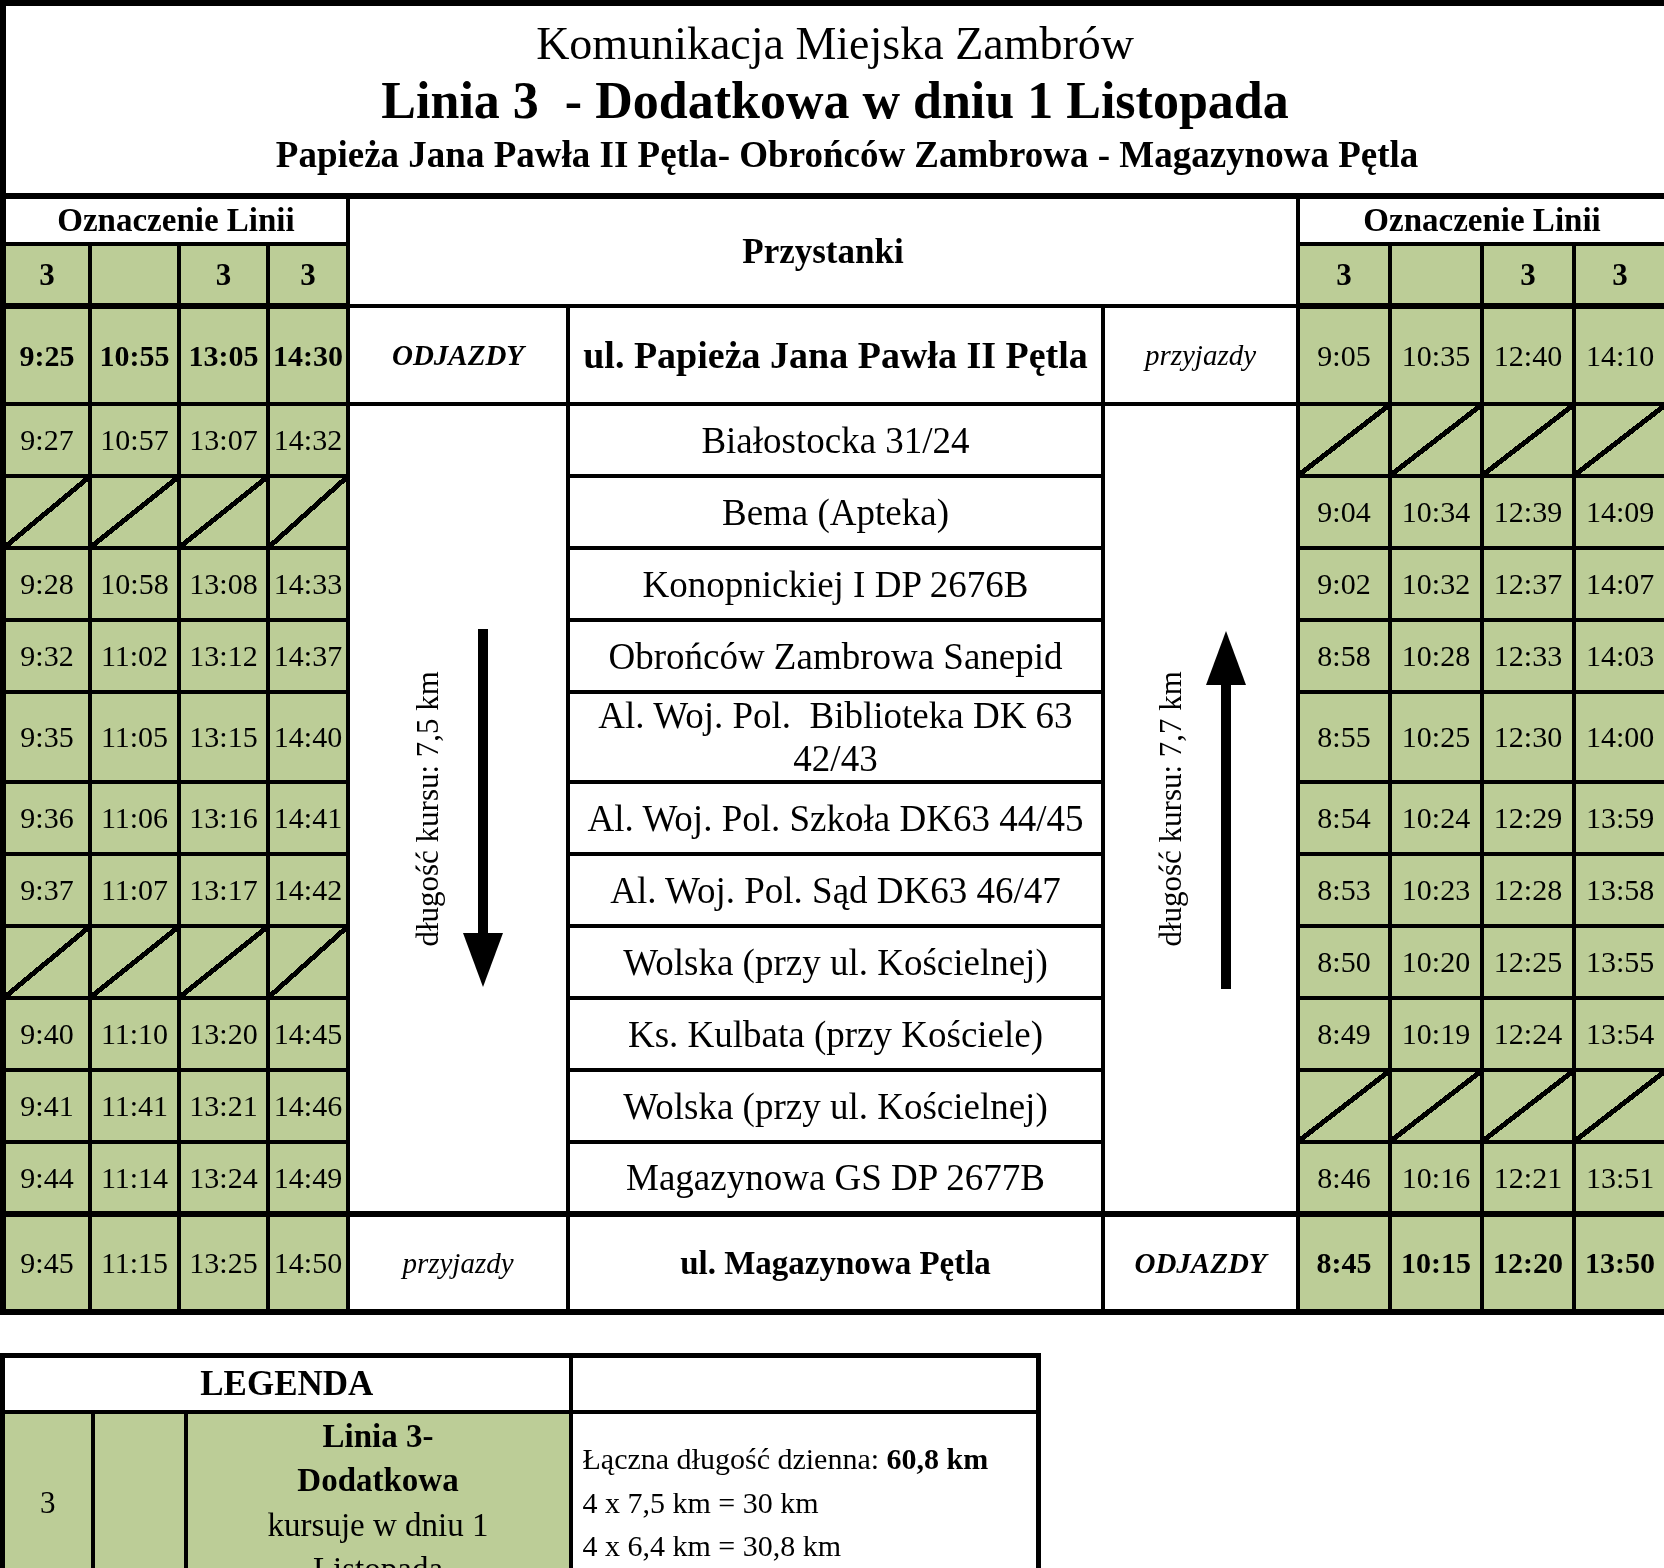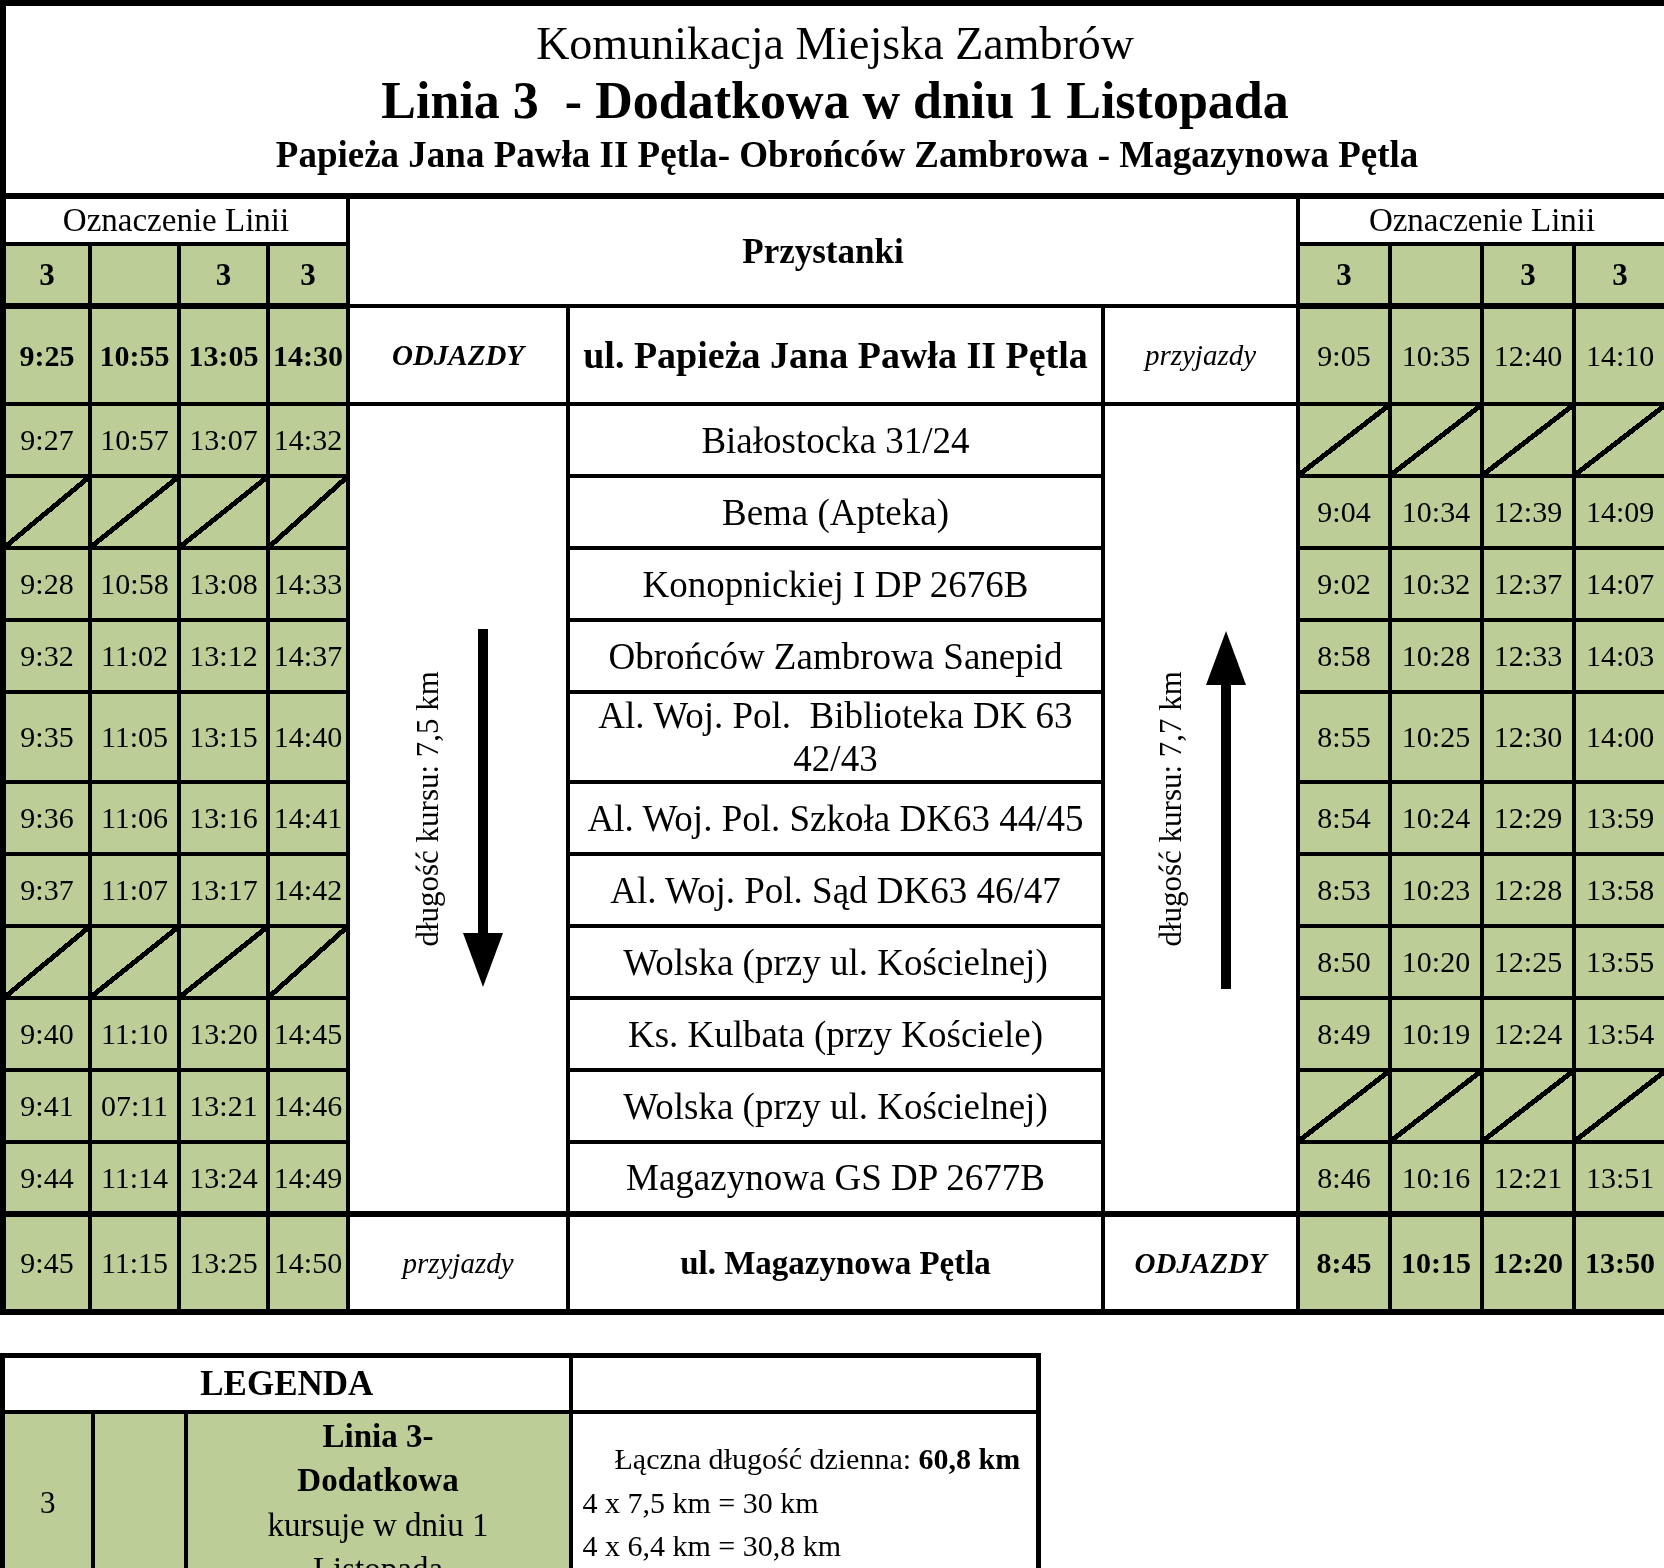--- a/index.html
+++ b/index.html
@@ -14,21 +14,21 @@
   
   table { border-collapse: collapse; table-layout: fixed; }
   #timetable { width: 1664px; border: 6px solid var(--border); }
   #timetable td { border: 4px solid var(--border); padding: 0; text-align: center; vertical-align: middle; }
 
   .title-cell { border-bottom: 6px solid var(--border) !important; padding: 10px 0 14px 0 !important; }
   .title-line-1 { font-size: 46px; font-weight: 400; line-height: 1.2; }
   .title-line-2 { font-size: 52px; font-weight: 700; line-height: 1.15; white-space: pre-wrap; }
   .title-line-3 { font-size: 37px; font-weight: 700; line-height: 1.3; margin-left: 24px; }
 
-  .designation-row td { height: 48px; font-size: 33px; font-weight: 400; }
+  .designation-row td { height: 48px; font-size: 33px; font-weight: 700; }
   .linenum-row td { height: 62px; font-size: 31px; font-weight: 700; border-bottom: 6px solid var(--border) !important; }
 
   .green { background-color: var(--green); }
 
   .time-cell { font-size: 30px; height: 72px; }
   .first-row td { height: 98px; }
   .last-row td { height: 98px; border-top: 6px solid var(--border) !important; }
   .bold { font-weight: 700; }
 
   .stop-cell { font-size: 37px; white-space: pre-wrap; }
@@ -240,21 +240,21 @@
     <td class="green time-cell">14:45</td>
     <td class="stop-cell">Ks. Kulbata (przy Kościele)</td>
     <td class="green time-cell">8:49</td>
     <td class="green time-cell">10:19</td>
     <td class="green time-cell">12:24</td>
     <td class="green time-cell">13:54</td>
   </tr>
 
   <tr>
     <td class="green time-cell">9:41</td>
-    <td class="green time-cell">07:11</td>
+    <td class="green time-cell">11:41</td>
     <td class="green time-cell">13:21</td>
     <td class="green time-cell">14:46</td>
     <td class="stop-cell">Wolska (przy ul. Kościelnej)</td>
     <td class="green time-cell slash"></td>
     <td class="green time-cell slash"></td>
     <td class="green time-cell slash"></td>
     <td class="green time-cell slash"></td>
   </tr>
 
   <tr>
@@ -300,19 +300,19 @@
   <tr class="legend-body-row">
     <td class="green legend-num-cell">3</td>
     <td class="green"></td>
     <td class="green legend-name-cell">
       <div class="bold">Linia 3-</div>
       <div class="bold">Dodatkowa</div>
       <div>kursuje w dniu 1</div>
       <div>Listopada</div>
     </td>
     <td class="legend-desc-cell">
-      <div><span style="white-space:pre-wrap;margin-left:32px;">Łączna długość dzienna: </span><span class="bold">60,8 km</span></div>
+      <div><span style="white-space:pre-wrap;">Łączna długość dzienna: </span><span class="bold">60,8 km</span></div>
       <div>4 x 7,5 km = 30 km</div>
       <div>4 x 6,4 km = 30,8 km</div>
     </td>
   </tr>
 </tbody>
   </table>
 
 </body></html>

